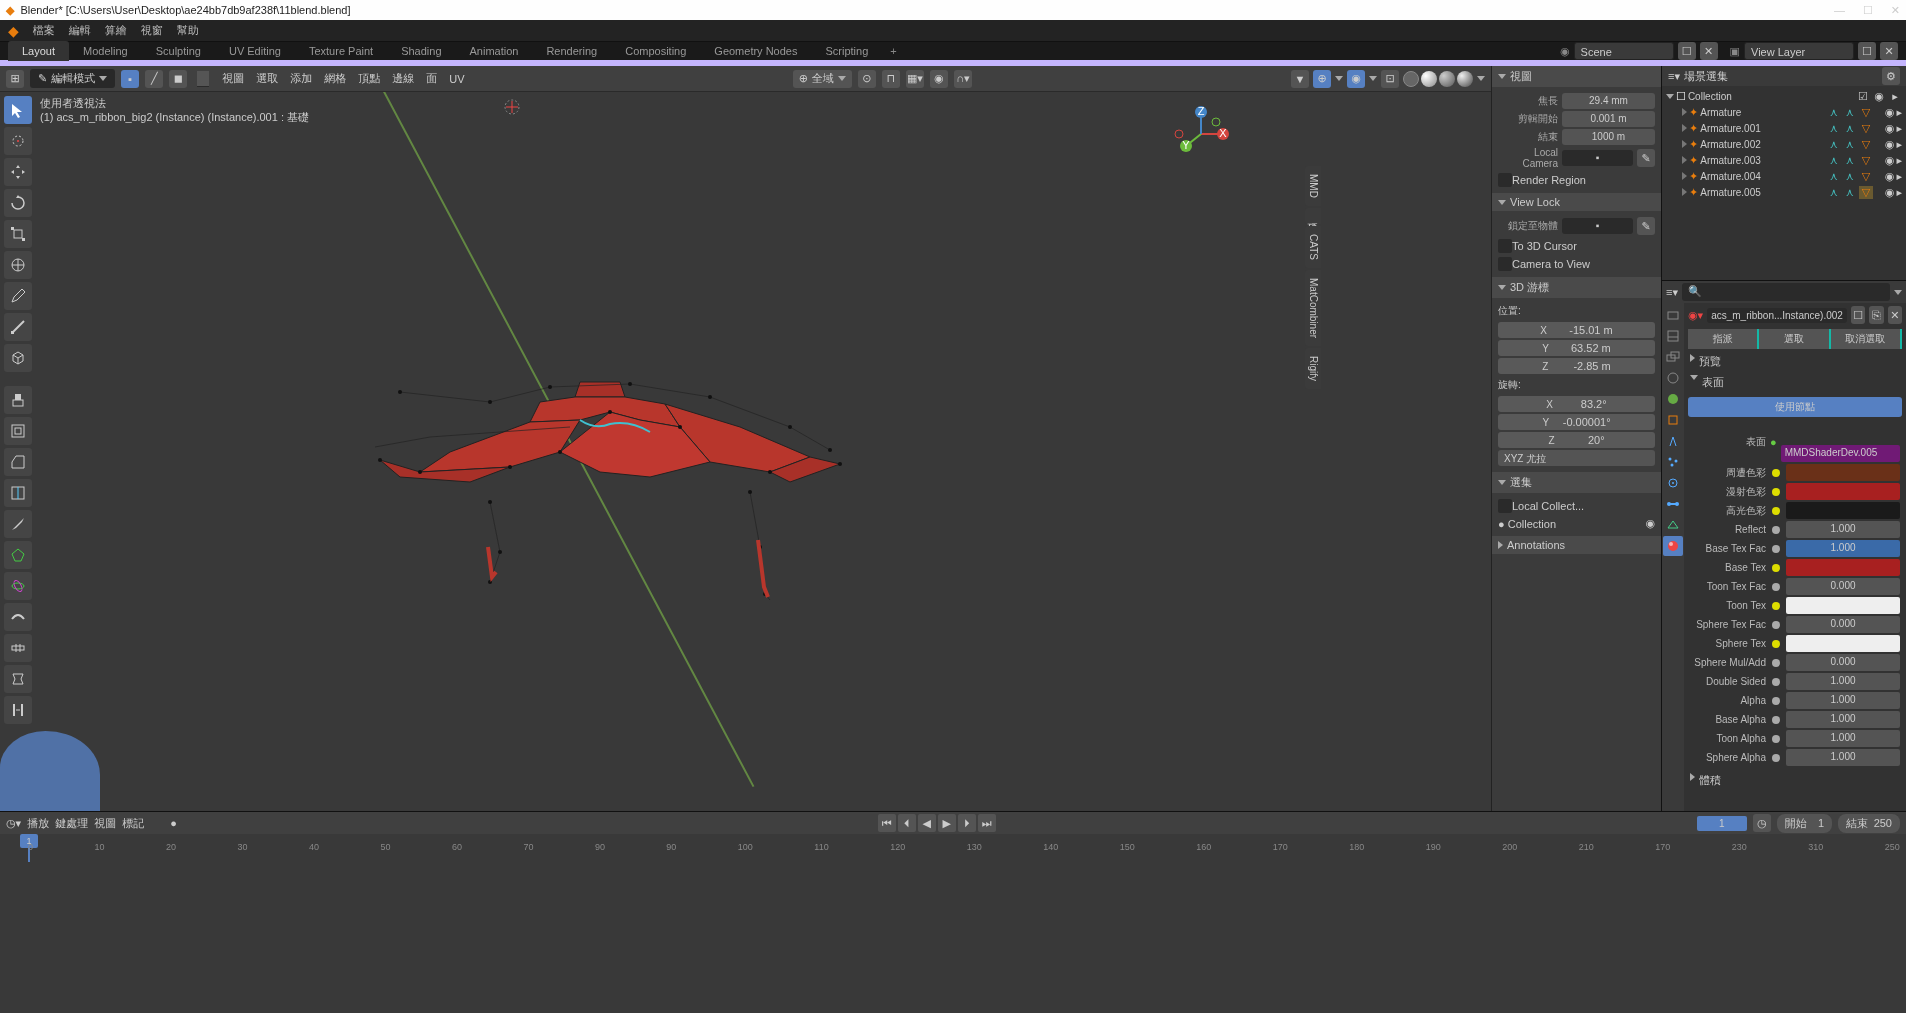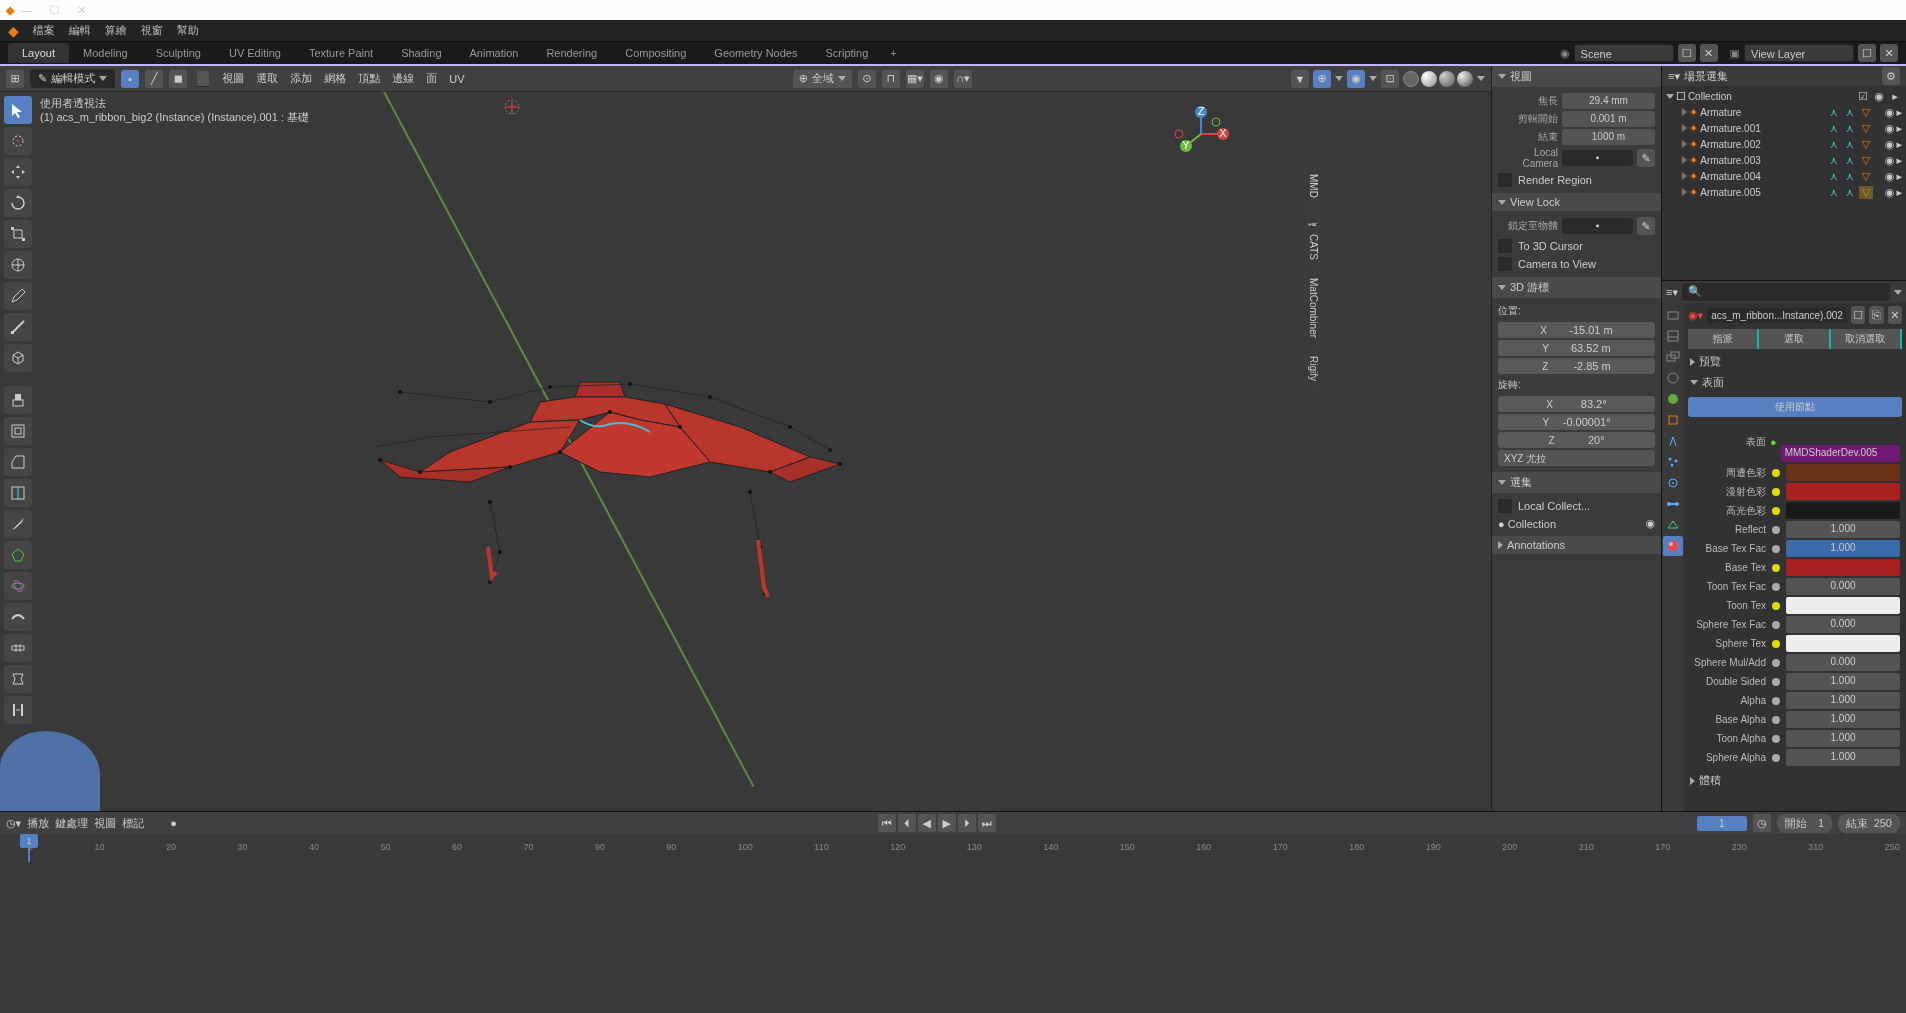--- a/index.html
+++ b/index.html
@@ -4,21 +4,21 @@
 <style>
 * { margin: 0; padding: 0; box-sizing: border-box; font-family: -apple-system, BlinkMacSystemFont, "Segoe UI", sans-serif; font-size: 11px; color: #cccccc; }
 body { background: #393939; overflow: hidden; width: 1906px; height: 1013px; }
 .titlebar { height: 20px; background: #fefefe; color: #333; display: flex; align-items: center; padding: 0 6px; }
 .titlebar .logo { color: #e87d0d; font-weight: bold; margin-right: 6px; }
 .titlebar .title { color: #222; flex: 1; }
 .titlebar .winbtns { display: flex; gap: 18px; color: #555; }
 .topmenu { height: 22px; background: #232323; display: flex; align-items: center; padding: 0 8px; gap: 14px; border-bottom: 1px solid #111; }
 .topmenu .logo { color: #e87d0d; font-size: 14px; }
 .topmenu .item { color: #bbb; cursor: pointer; }
-.tabbar { height: 24px; background: #1a1a1a; display: flex; align-items: center; padding: 0 8px; border-bottom: 2px solid #c4b5fd; }
+.tabbar { height: 24px; background: #1a1a1a; display: flex; align-items: center; padding: 0 8px; border-bottom: 6px solid #c4b5fd; }
 .tabbar .tab { padding: 4px 14px; color: #999; cursor: pointer; }
 .tabbar .tab.active { background: #333; color: #ddd; border-radius: 3px 3px 0 0; }
 .tabbar .right { margin-left: auto; display: flex; align-items: center; gap: 4px; }
 .scene-field { background: #3a3a3a; border: 1px solid #222; border-radius: 3px; padding: 2px 6px; min-width: 100px; height: 18px; line-height: 14px; }
 .add-tab { color: #888; padding: 0 8px; cursor: pointer; }
 
 .main { display: flex; height: 745px; }
 .viewport-area { flex: 1; position: relative; background: #393939; }
 .vp-header { height: 26px; background: #404040; display: flex; align-items: center; padding: 0 6px; gap: 6px; border-bottom: 1px solid #2a2a2a; }
 .vp-header .mode { background: #282828; border-radius: 3px; padding: 2px 8px; display: flex; align-items: center; gap: 4px; }
@@ -42,21 +42,21 @@
 .green-line { position: absolute; width: 2px; height: 900px; background: #7fbd4a; transform-origin: top; left: 330px; top: -100px; transform: rotate(-28deg); opacity: 0.6; }
 .blue-shape { position: absolute; bottom: 0; left: 0; width: 100px; height: 80px; background: #5680c2; border-radius: 50% 60% 0 0; opacity: 0.8; }
 
 .npanel { width: 170px; background: #3b3b3b; border-left: 1px solid #222; overflow-y: auto; font-size: 11px; }
 .npanel .section-hdr { background: #4a4a4a; padding: 3px 6px; display: flex; align-items: center; gap: 4px; cursor: pointer; }
 .npanel .section-body { padding: 4px 6px; }
 .npanel .row { display: flex; align-items: center; margin: 2px 0; gap: 4px; }
 .npanel .label { flex: 0 0 60px; text-align: right; font-size: 10px; color: #aaa; }
 .npanel .field { flex: 1; background: #545454; border-radius: 3px; padding: 2px 6px; height: 16px; text-align: center; font-size: 10px; }
 .npanel .field.xyz { background: #595959; }
-.npanel .check-row { display: flex; align-items: center; gap: 6px; padding: 2px 0; }
+.npanel .check-row { display: flex; align-items: center; gap: 0; padding: 2px 0; }
 .npanel .checkbox { width: 14px; height: 14px; background: #2a2a2a; border-radius: 2px; }
 .npanel-tabs { position: absolute; right: 171px; top: 120px; width: 16px; display: flex; flex-direction: column; gap: 2px; }
 .npanel-tab { writing-mode: vertical-rl; padding: 8px 2px; background: #3b3b3b; border-radius: 3px 0 0 3px; font-size: 10px; cursor: pointer; }
 
 .right-col { width: 245px; display: flex; flex-direction: column; background: #323232; border-left: 1px solid #111; }
 .outliner { height: 215px; background: #323232; border-bottom: 1px solid #111; overflow: hidden; }
 .outliner .hdr { height: 20px; background: #3a3a3a; display: flex; align-items: center; padding: 0 6px; gap: 4px; }
 .outliner .tree { padding: 2px; }
 .outliner .tree-row { display: flex; align-items: center; height: 16px; padding: 0 2px; gap: 2px; }
 .outliner .indent { display: inline-block; }
@@ -68,21 +68,21 @@
 .props { flex: 1; display: flex; background: #323232; overflow: hidden; }
 .props-tabs { width: 22px; background: #3a3a3a; display: flex; flex-direction: column; gap: 1px; padding: 2px 0; }
 .ptab { width: 20px; height: 20px; display: flex; align-items: center; justify-content: center; border-radius: 2px; cursor: pointer; margin: 0 auto; }
 .ptab.active { background: #5680c2; }
 .props-body { flex: 1; overflow-y: auto; }
 .props-body .hdr-row { display: flex; align-items: center; padding: 3px 4px; gap: 4px; }
 .props-body .breadcrumb { background: #2a2a2a; flex: 1; padding: 2px 4px; border-radius: 3px; font-size: 10px; }
 .props-body .btn-row { display: flex; gap: 0; margin: 2px 4px; }
 .props-body .btn-row .btn { flex: 1; background: #545454; text-align: center; padding: 3px; border-right: 2px solid #14b8a6; cursor: pointer; font-size: 10px; }
 .props-body .use-nodes { background: #5680c2; text-align: center; padding: 3px; margin: 4px; border-radius: 3px; cursor: pointer; font-size: 10px; }
-.props-body .section-hdr { padding: 3px 6px; display: flex; align-items: center; gap: 4px; cursor: pointer; font-size: 10px; }
+.props-body .section-hdr { padding: 3px 6px; display: flex; gap: 4px; cursor: pointer; font-size: 10px; }
 .props-body .prop-row { display: flex; align-items: center; margin: 2px 6px; gap: 4px; }
 .props-body .prop-label { flex: 0 0 76px; text-align: right; font-size: 10px; color: #bbb; }
 .props-body .prop-val { flex: 1; background: #545454; border-radius: 2px; padding: 2px 4px; text-align: center; font-size: 10px; height: 17px; }
 .props-body .prop-val.blue { background: #3a6aa8; }
 .props-body .prop-val.dark { background: #1a1a1a; }
 .props-body .prop-val.white { background: #eeeeee; }
 .props-body .prop-val.red { background: #a82020; }
 .props-body .prop-val.brown { background: #6a3018; }
 .props-body .dot { width: 8px; height: 8px; border-radius: 50%; background: #ddd; margin: 0 2px; }
 
@@ -100,20 +100,21 @@
 
 .search-box { background: #2a2a2a; border-radius: 3px; padding: 2px 6px; height: 18px; flex: 1; color: #888; }
 .triangle { display: inline-block; width: 0; height: 0; border-left: 4px solid transparent; border-right: 4px solid transparent; border-top: 5px solid #aaa; }
 .triangle.right { border-top: 4px solid transparent; border-bottom: 4px solid transparent; border-left: 5px solid #aaa; border-right: none; }
 </style>
 </head>
 <body>
 
 <div class="titlebar">
   <span class="logo">◆</span>
+  <span class="title">Blender* [C:\Users\User\Desktop\ae24bb7db9af238f\11blend.blend]</span>
   <div class="winbtns">
     <span>—</span>
     <span>☐</span>
     <span>✕</span>
   </div>
 </div>
 
 <div class="topmenu">
   <span class="logo">◆</span>
   <span class="item">檔案</span>

